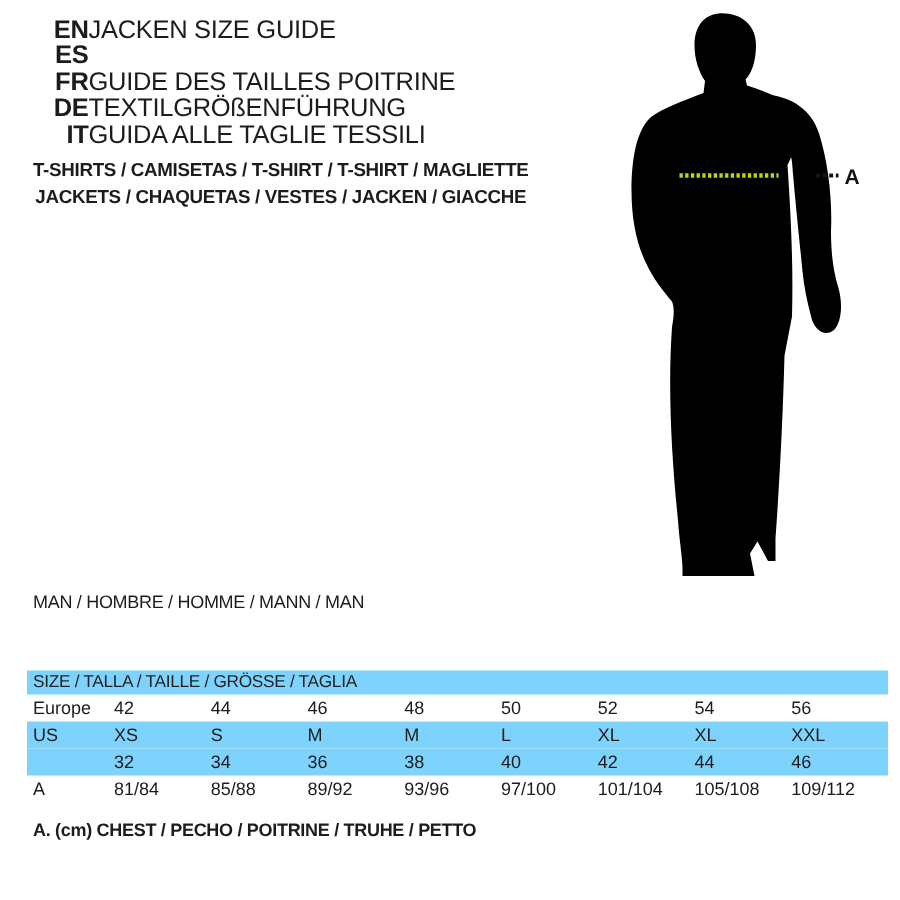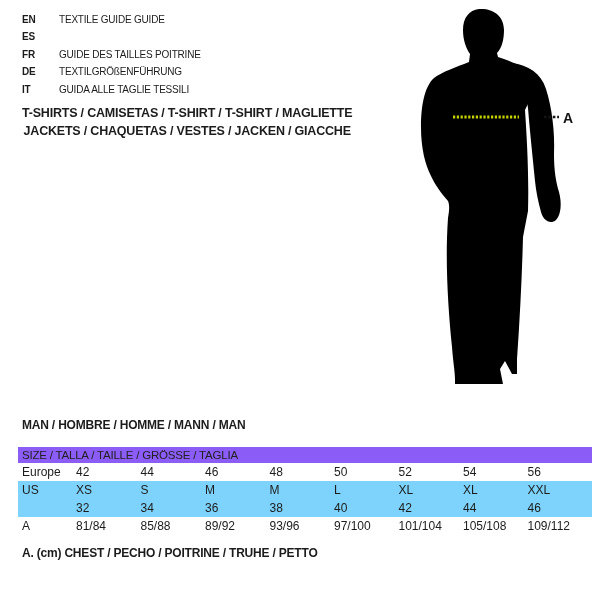--- a/index.html
+++ b/index.html
@@ -2,48 +2,48 @@
 <html><head>
 <meta charset="utf-8">
 <style>
   html,body{margin:0;padding:0;}
   body{
     width:600px;height:600px;position:relative;background:#ffffff;
     color:#1c1c1c;font-family:"Liberation Sans",sans-serif;overflow:hidden;
   }
   .abs{position:absolute;}
   
-  .lang-list{left:22px;top:11px;font-size:10px;line-height:17.4px;letter-spacing:-0.2px;}
+  .lang-list{left:22px;top:11px;font-size:17px;line-height:17.4px;letter-spacing:-0.2px;text-align:right;}
   .lang-row{display:flex;}
   .lang-code{display:inline-block;width:37px;font-weight:700;}
   .lang-label{font-weight:400;}
   
   .categories{left:22px;top:104px;font-size:12.5px;font-weight:700;line-height:18px;letter-spacing:-0.2px;text-align:center;}
   
   .figure{left:415px;top:5px;}
   .figure text{font-family:"Liberation Sans",sans-serif;font-weight:700;font-size:14px;fill:#141414;}
   
-  .man-heading{left:22px;top:418px;font-size:12px;font-weight:700;letter-spacing:-0.2px;}
+  .man-heading{left:22px;top:394px;font-size:12px;font-weight:400;letter-spacing:-0.2px;}
   
   .size-table{left:18px;top:447px;width:574px;font-size:12px;}
-  .t-header{height:16px;line-height:16px;background:#8b5cf6;padding-left:4px;font-size:11.5px;color:#222222;letter-spacing:-0.2px;}
+  .t-header{height:16px;line-height:16px;background:#7dd3fc;padding-left:4px;font-size:11.5px;color:#222222;letter-spacing:-0.2px;}
   .t-row{display:grid;grid-template-columns:58px repeat(8,1fr);height:18px;align-items:center;}
   .t-row.alt{background:#7dd3fc;}
   .t-label{padding-left:4px;text-align:left;}
   .t-cell{}
   
   .footnote{left:22px;top:546px;font-size:12px;font-weight:700;letter-spacing:-0.2px;}
 </style>
 </head>
 <body>
 
 <div class="abs lang-list">
   <div class="lang-row">
     <span class="lang-code">EN</span>
-    <span class="lang-label">TEXTILE GUIDE GUIDE</span>
+    <span class="lang-label">JACKEN SIZE GUIDE</span>
   </div>
   <div class="lang-row">
     <span class="lang-code">ES</span>
   </div>
   <div class="lang-row">
     <span class="lang-code">FR</span>
     <span class="lang-label">GUIDE DES TAILLES POITRINE</span>
   </div>
   <div class="lang-row">
     <span class="lang-code">DE</span>

